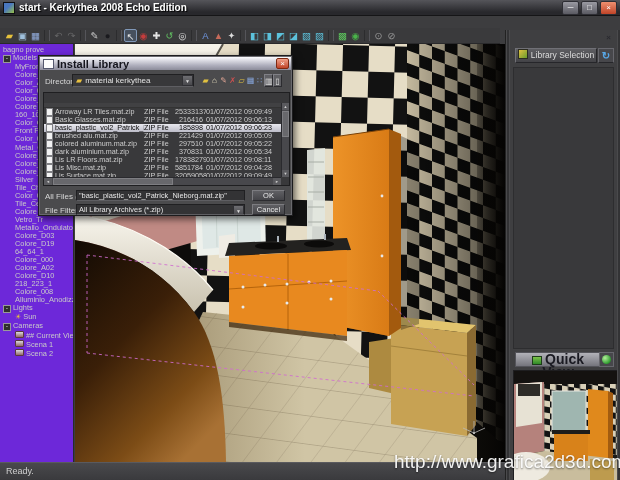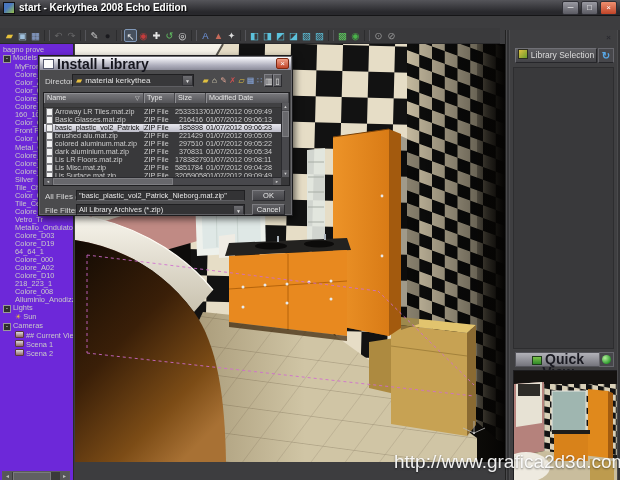--- a/index.html
+++ b/index.html
@@ -85,21 +85,21 @@
   .rp-preview{position:absolute;top:340px;left:7px;width:104px;height:110px;border:1px solid #1e1e20;
     background:#181818;overflow:hidden;}
 
   
   .dialog{position:absolute;left:38px;top:55px;width:255px;height:161px;background:#4b4b4d;
     border:1px solid #1c1c1e;box-shadow:2px 3px 7px rgba(0,0,0,.6),inset 0 0 0 1px #69696d;
     box-sizing:border-box;z-index:40;font-size:8px;color:#d6d6d6;}
   .dlg-title{position:absolute;top:1px;left:1px;right:1px;height:13px;
     background:linear-gradient(#fcfcff,#aeaebc 65%,#8c8c9a);display:flex;align-items:center;padding:0 2px;}
   .dlg-ticon{width:9px;height:8px;background:#fdfdfd;border:1px solid #55586e;margin:0 3px 0 1px;flex:none;}
-  .dlg-ttext{font-size:14px;font-weight:bold;color:#15151d;white-space:nowrap;}
+  .dlg-ttext{font-size:11px;font-weight:bold;color:#15151d;white-space:nowrap;}
   .dlg-close{margin-left:auto;width:13px;height:11px;background:linear-gradient(#f0a088,var(--close-red,#c04428));
     border:1px solid #7e2810;border-radius:2px;color:#fff;font-size:8px;line-height:10px;text-align:center;box-sizing:border-box;}
   .dir-row{position:absolute;top:18px;left:0;right:0;height:14px;}
   .dir-label{position:absolute;left:6px;top:3px;}
   .dropdown{position:absolute;left:33px;top:0;width:122px;height:13px;background:#38383a;
     border:1px solid #202022;border-bottom-color:#5e5e62;display:flex;align-items:center;
     padding-left:3px;box-sizing:border-box;color:#e2e2e2;}
   .fold-ico{color:#e8c040;font-size:8px;margin-right:3px;}
   .dd-arrow{margin-left:auto;width:11px;height:11px;background:linear-gradient(#6e6e72,#48484c);
     border:1px solid #303034;color:#ddd;font-size:5px;line-height:10px;text-align:center;box-sizing:border-box;}
@@ -455,30 +455,20 @@
           <span class="dtool" style="color: rgb(216, 160, 144);">✎</span>
           <span class="dtool" style="color: rgb(208, 80, 80);">✗</span>
           <span class="dtool" style="color: rgb(224, 192, 64);">▱</span>
           <span class="dtool" style="color: rgb(136, 168, 224);">▦</span>
           <span class="dtool" style="color: rgb(136, 168, 224);">∷</span>
           <span class="dtool pressed" style="color: rgb(224, 224, 224);">▥</span>
           <span class="dtool pressed" style="color: rgb(224, 224, 224);">▯</span>
         </span>
     </div>
     <div class="file-list">
-      <div class="fl-header">
-        <span class="hdrwrap" style="display:flex;width:100%;">
-
-        <span class="fl-hcell">Name</span>
-            <span class="fl-hcell">Type</span>
-            <span class="fl-hcell">Size</span>
-            <span class="fl-hcell">Modified Date</span>
-          </span>
-        <span class="sort-ico">▽</span>
-      </div>
       <div class="fl-rows">
         <div class="fl-sliver"></div>
         <div>
 
         <div class="fl-row">
             <span class="c-name">
                 <span class="ficon"></span>
                 <span class="ntext">Arroway LR Tiles.mat.zip</span>
               </span>
             <span class="c-type">ZIP File</span>
@@ -575,16 +565,19 @@
       <span class="field">"basic_plastic_vol2_Patrick_Nieborg.mat.zip"</span>
       <span class="btn">OK</span>
     </div>
     <div class="filter-row">
       <span class="f-label">File Filter:</span>
       <span class="field"><span>All Library Archives (*.zip)</span><span class="dd-arrow">▼</span></span>
       <span class="btn">Cancel</span>
     </div>
   </div>
 
+  <div class="statusbar">
+    <span>Ready.</span>
+  </div>
 
   <div class="watermark">http://www.grafica2d3d.com/</div>
 
 </div>
 
 </body></html>

